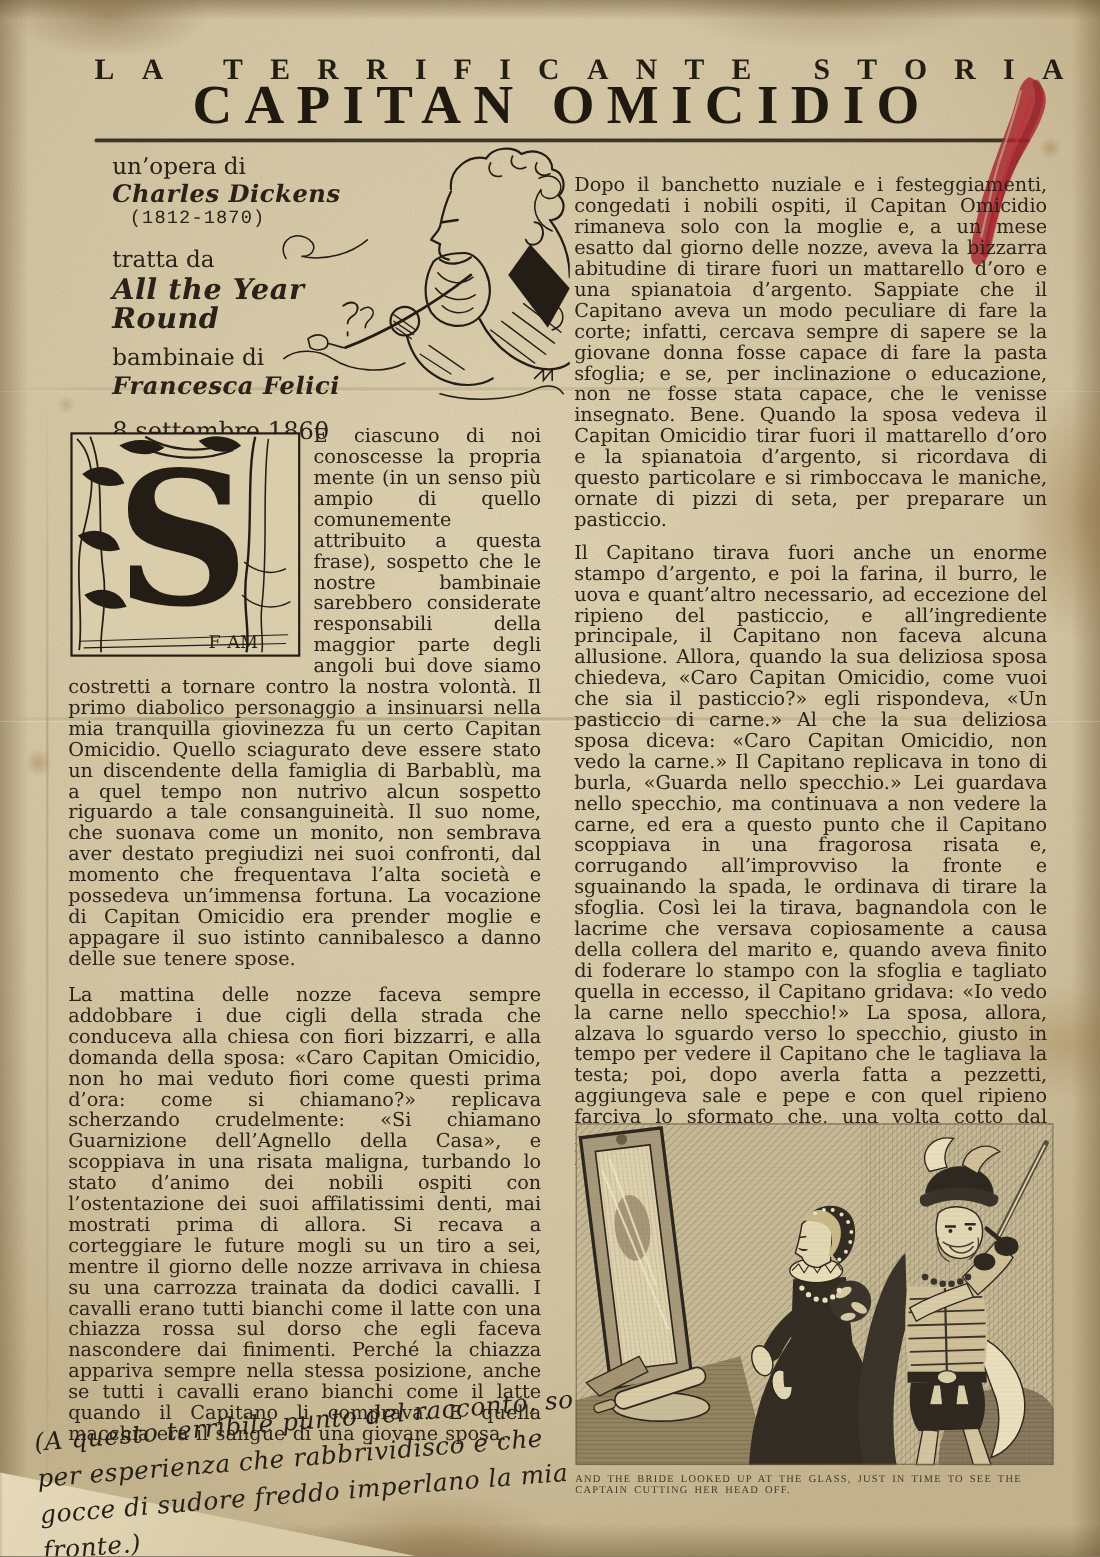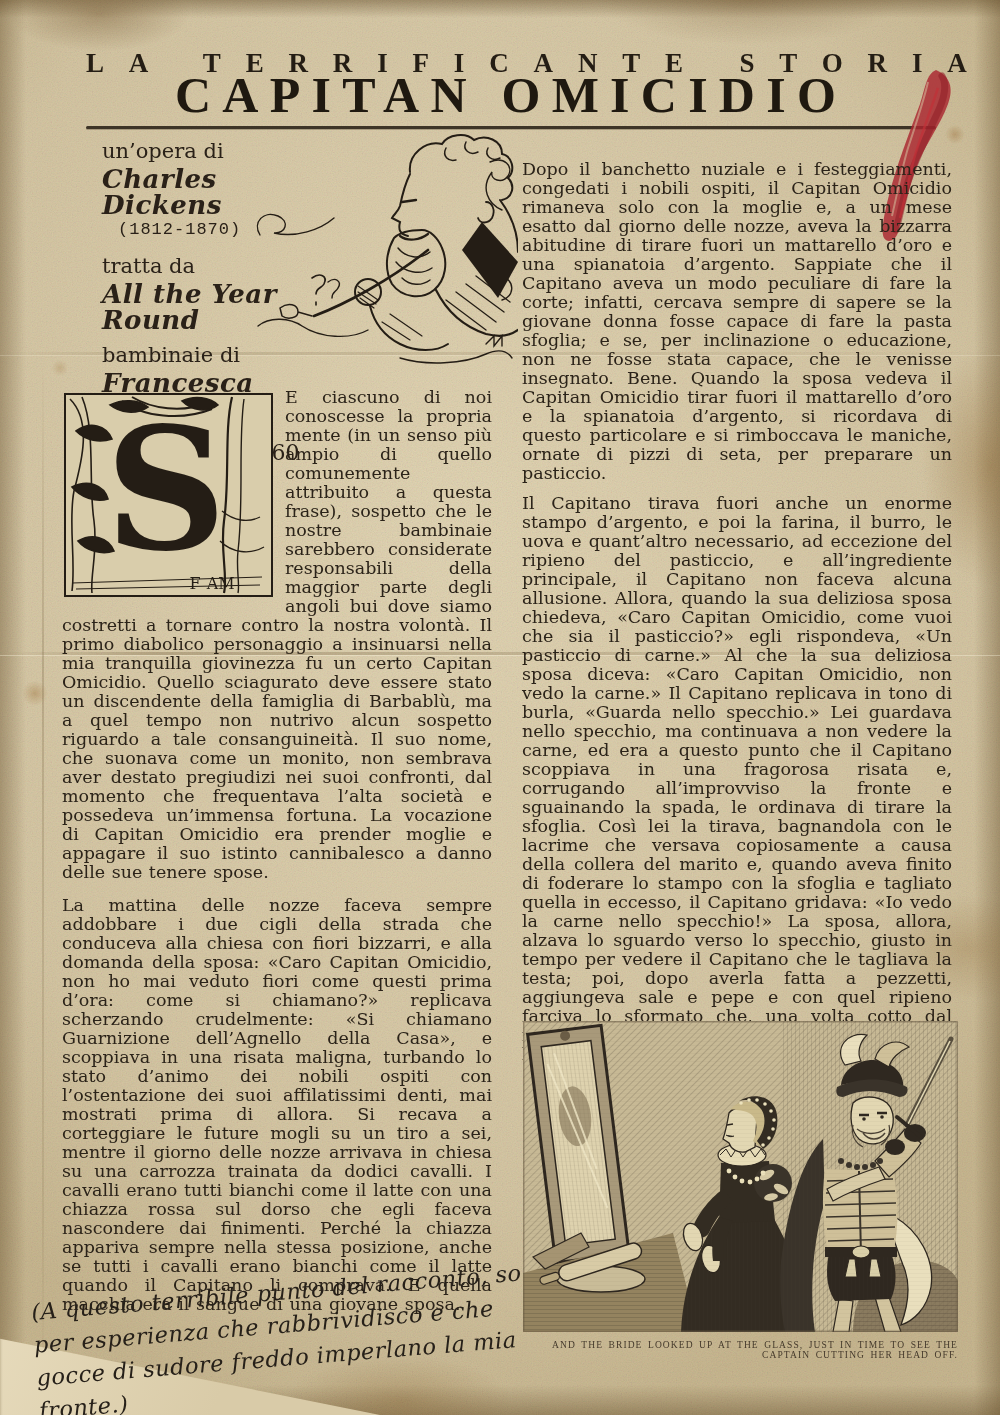--- a/index.html
+++ b/index.html
@@ -39,41 +39,41 @@
     color:#241d14;white-space:nowrap;}
   .masthead{position:absolute;left:85px;top:66px;width:852px;text-align:center;
     font-family:"Liberation Serif",serif;font-weight:bold;font-size:50px;letter-spacing:.225em;
     color:#1f1910;white-space:nowrap;}
   .rule{position:absolute;left:86px;top:126px;width:850px;height:3px;background:#241c12;opacity:.85;
     border-radius:2px;box-shadow:0 1px 0 rgba(36,28,18,.3);}
 
   
   .byline{position:absolute;left:102px;top:141px;width:220px;line-height:1;}
   .by-label{font-size:21px;margin-top:0;color:#2a2118;}
-  .by-name{font-size:26px;font-style:italic;font-weight:bold;letter-spacing:.5px;margin-top:4px;}
+  .by-name{font-size:22px;font-style:italic;font-weight:bold;letter-spacing:.5px;margin-top:4px;}
   .by-years{font-size:17px;margin:3px 0 0 16px;letter-spacing:1px;font-family:Liberation Mono, monospace;}
   .by-gap{height:18px;}
   .by-gap-s{height:12px;}
   .by-date{font-size:22px;margin-top:20px;}
 
   
   .col{position:absolute;width:430px;text-align:justify;font-size:17.5px;line-height:19px;
     color:#2b2319;word-spacing:1px;margin-top:20px;}
   .col p{margin:0 0 11px 0;}
   #col1{left:62px;top:368px;}
   #col2{left:522px;top:140px;}
   .dropcap-box{float:left;width:213px;height:208px;margin:3px 10px 2px 0;}
 
   .handnote{position:absolute;left:30px;top:1296px;width:500px;
     transform:rotate(-4.6deg);transform-origin:left top;
     font-style:italic;font-size:22.5px;line-height:33px;color:#262019;letter-spacing:.5px;}
 
   
   .engraving{position:absolute;left:523px;top:1021px;width:435px;height:311px;}
-  .eng-caption{position:absolute;left:523px;top:1340px;width:435px;text-align:right;
+  .eng-caption{position:absolute;left:523px;top:1340px;width:435px;text-align:left;
     font-family:"Liberation Serif",serif;font-size:9.5px;letter-spacing:1.1px;word-spacing:2px;
     color:#453a2c;}
 
   .smudge{position:absolute;left:858px;top:66px;width:115px;height:180px;pointer-events:none;}
   .sketch{position:absolute;left:250px;top:130px;width:268px;height:240px;}
 </style>
 </head>
 <body>
 
 <div class="page">

